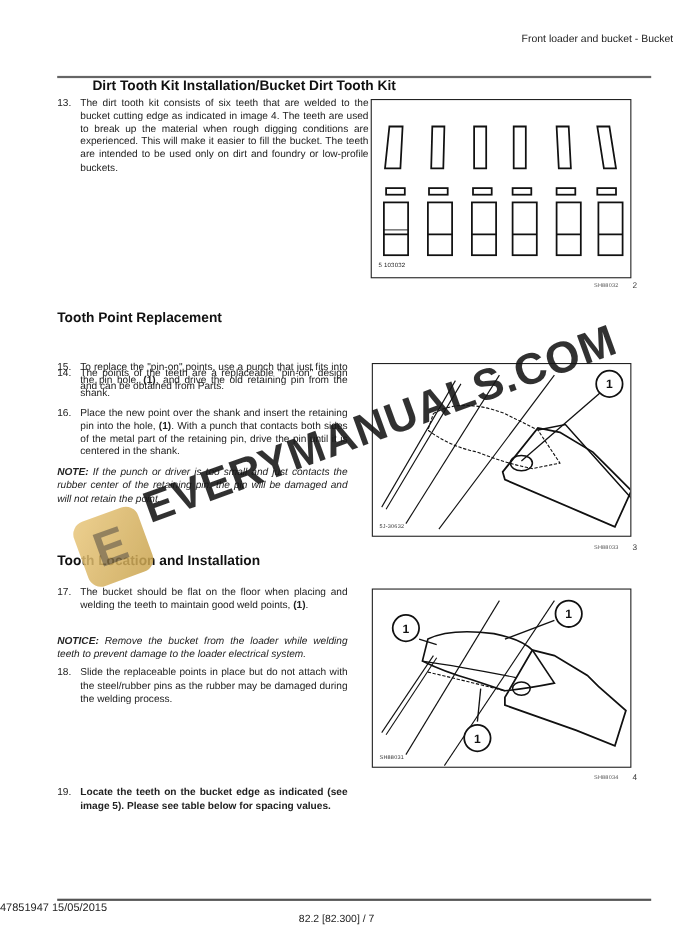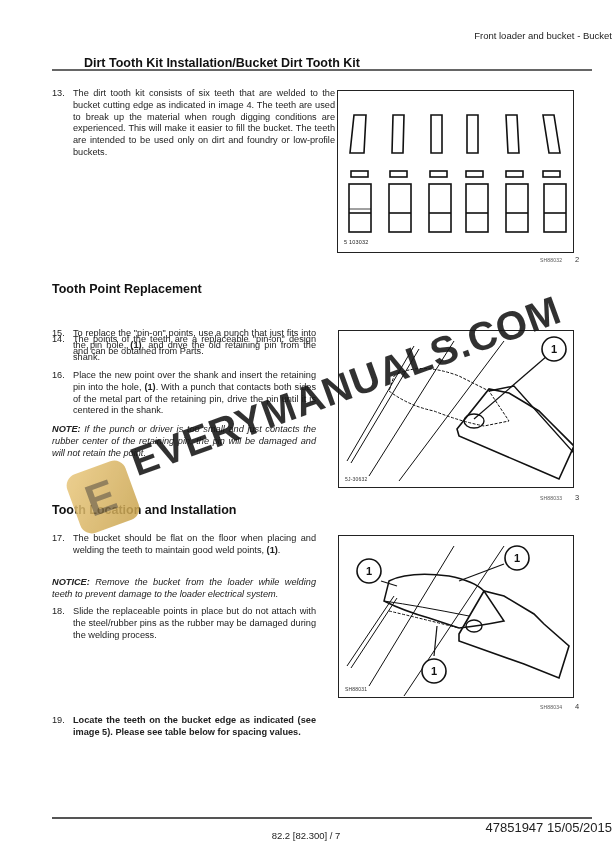--- a/index.html
+++ b/index.html
@@ -10,32 +10,32 @@
   .h2{font-weight:bold;font-size:12.5px;color:#111;white-space:nowrap;}
   .step{font-size:9.2px;line-height:11.8px;color:#222;}
   .step .num{position:absolute;left:0;top:0;}
   .step .txt{position:absolute;left:21px;top:0;width:295px;text-align:justify;}
   .note{font-size:9.2px;line-height:11.8px;font-style:italic;color:#222;width:264px;text-align:justify;}
   .note b{font-style:italic;}
   .fig{border:1.5px solid #222;background:#fff;}
   .caption{font-size:5px;color:#555;letter-spacing:.2px;}
   .fignum{font-size:7.5px;color:#333;}
   .bottom-rule{left:52px;width:540px;top:817px;height:1.5px;background:#555;}
-  .footer-id{left:0;width:612px;top:820px;text-align:right;font-size:13px;color:#222;}
+  .footer-id{left:0;width:612px;top:820px;text-align:left;font-size:10px;color:#222;}
   .footer-page{left:0;width:612px;top:830px;text-align:center;font-size:9.5px;color:#222;}
   .wm-text{font-weight:bold;font-size:40px;color:rgba(20,20,20,.88);letter-spacing:1px;white-space:nowrap;transform-origin:left bottom;}
   .wm-logo{width:62px;height:62px;border-radius:12px;background:linear-gradient(135deg,#e9c77c,#c9a34d);opacity:.85;transform:rotate(-20deg);}
 </style>
 </head>
 <body>
 
 <div class="abs header-title">Front loader and bucket - Bucket</div>
 <div class="abs top-rule"></div>
 
-<div class="abs h2" style="left:52px;top:56px;padding-left:32px;">Dirt Tooth Kit Installation/Bucket Dirt Tooth Kit</div>
+<div class="abs h2" style="left:52px;top:71px;padding-left:32px;">Dirt Tooth Kit Installation/Bucket Dirt Tooth Kit</div>
 <div class="abs step" style="left:52px;top:88px;width:316px;height:72px;">
   <span class="num">13.</span>
   <span class="txt" style="width:262px;">The dirt tooth kit consists of six teeth that are welded to the bucket cutting edge as indicated in image 4. The teeth are used to break up the material when rough digging conditions are experienced. This will make it easier to fill the bucket. The teeth are intended to be used only on dirt and foundry or low-profile buckets.</span>
 </div>
 
 <div class="abs fig" style="left:337px;top:90px;width:235px;height:161px;">
   <svg width="235" height="161" viewBox="0 0 235 161">
     <g fill="none" stroke="#111" stroke-width="1.6">
 
       <path d="M16 24 L28 24 L26 62 L12 62 Z"></path>

